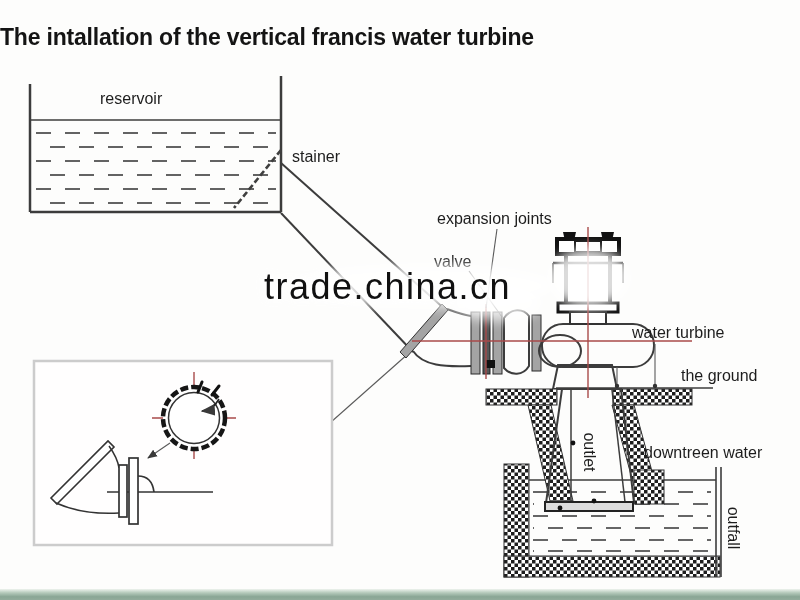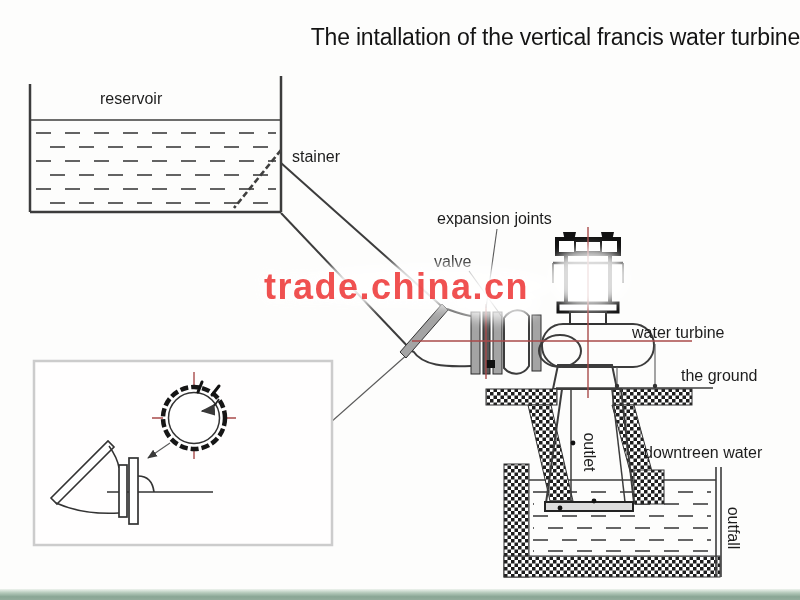--- a/index.html
+++ b/index.html
@@ -1,31 +1,31 @@
 <!DOCTYPE html>
 <html><head>
 <meta charset="utf-8">
 <style>
   html,body{margin:0;padding:0;background:#ffffff;}
   .stage{position:relative;width:800px;height:600px;background:#fdfdfc;overflow:hidden;
          font-family:"Liberation Sans",sans-serif;}
-  .title{position:absolute;top:24px;left:0;width:100%;text-align:right;
-         font-size:23px;font-weight:normal;letter-spacing:-0.2px;color:#141414;}
+  .title{position:absolute;top:24px;left:0;width:100%;text-align:left;
+         font-size:23px;font-weight:bold;letter-spacing:-0.2px;color:#141414;}
   svg{position:absolute;left:0;top:0;}
   .lbl{font-family:"Liberation Sans",sans-serif;font-size:16px;fill:#1d1d1d;}
   .ink{stroke:#3c3c3c;fill:none;}
   .red{stroke:#a84a4a;stroke-width:1.4;fill:none;}
   .thin{stroke:#5a5a5a;stroke-width:1.1;fill:none;}
   .patch{position:absolute;background:rgba(255,255,255,0.75);filter:blur(6px);border-radius:50%;}
   .p1{left:290px;top:264px;width:265px;height:44px;}
   .p2{left:548px;top:248px;width:82px;height:60px;background:rgba(255,255,255,0.85);}
   .p3{left:452px;top:283px;width:90px;height:38px;}
   .watermark{position:absolute;left:264px;top:266px;font-size:36px;letter-spacing:1.5px;
-             color:#ef4444;opacity:.93;white-space:nowrap;
-             text-shadow:0 0 5px #fff,0 0 10px #fff,0 0 18px #fff;font-weight:bold;}
+             color:#000000;opacity:.93;white-space:nowrap;
+             text-shadow:0 0 5px #fff,0 0 10px #fff,0 0 18px #fff;}
   .footer-strip{position:absolute;left:0;bottom:0;width:800px;height:11px;
       background:linear-gradient(180deg,#eef3ee 0%,#b4c9ba 35%,#8aa695 70%,#93ac9c 100%);}
 </style>
 </head>
 <body>
 
 <div class="stage">
 
   <div class="title">The intallation of the vertical francis water turbine</div>
 

